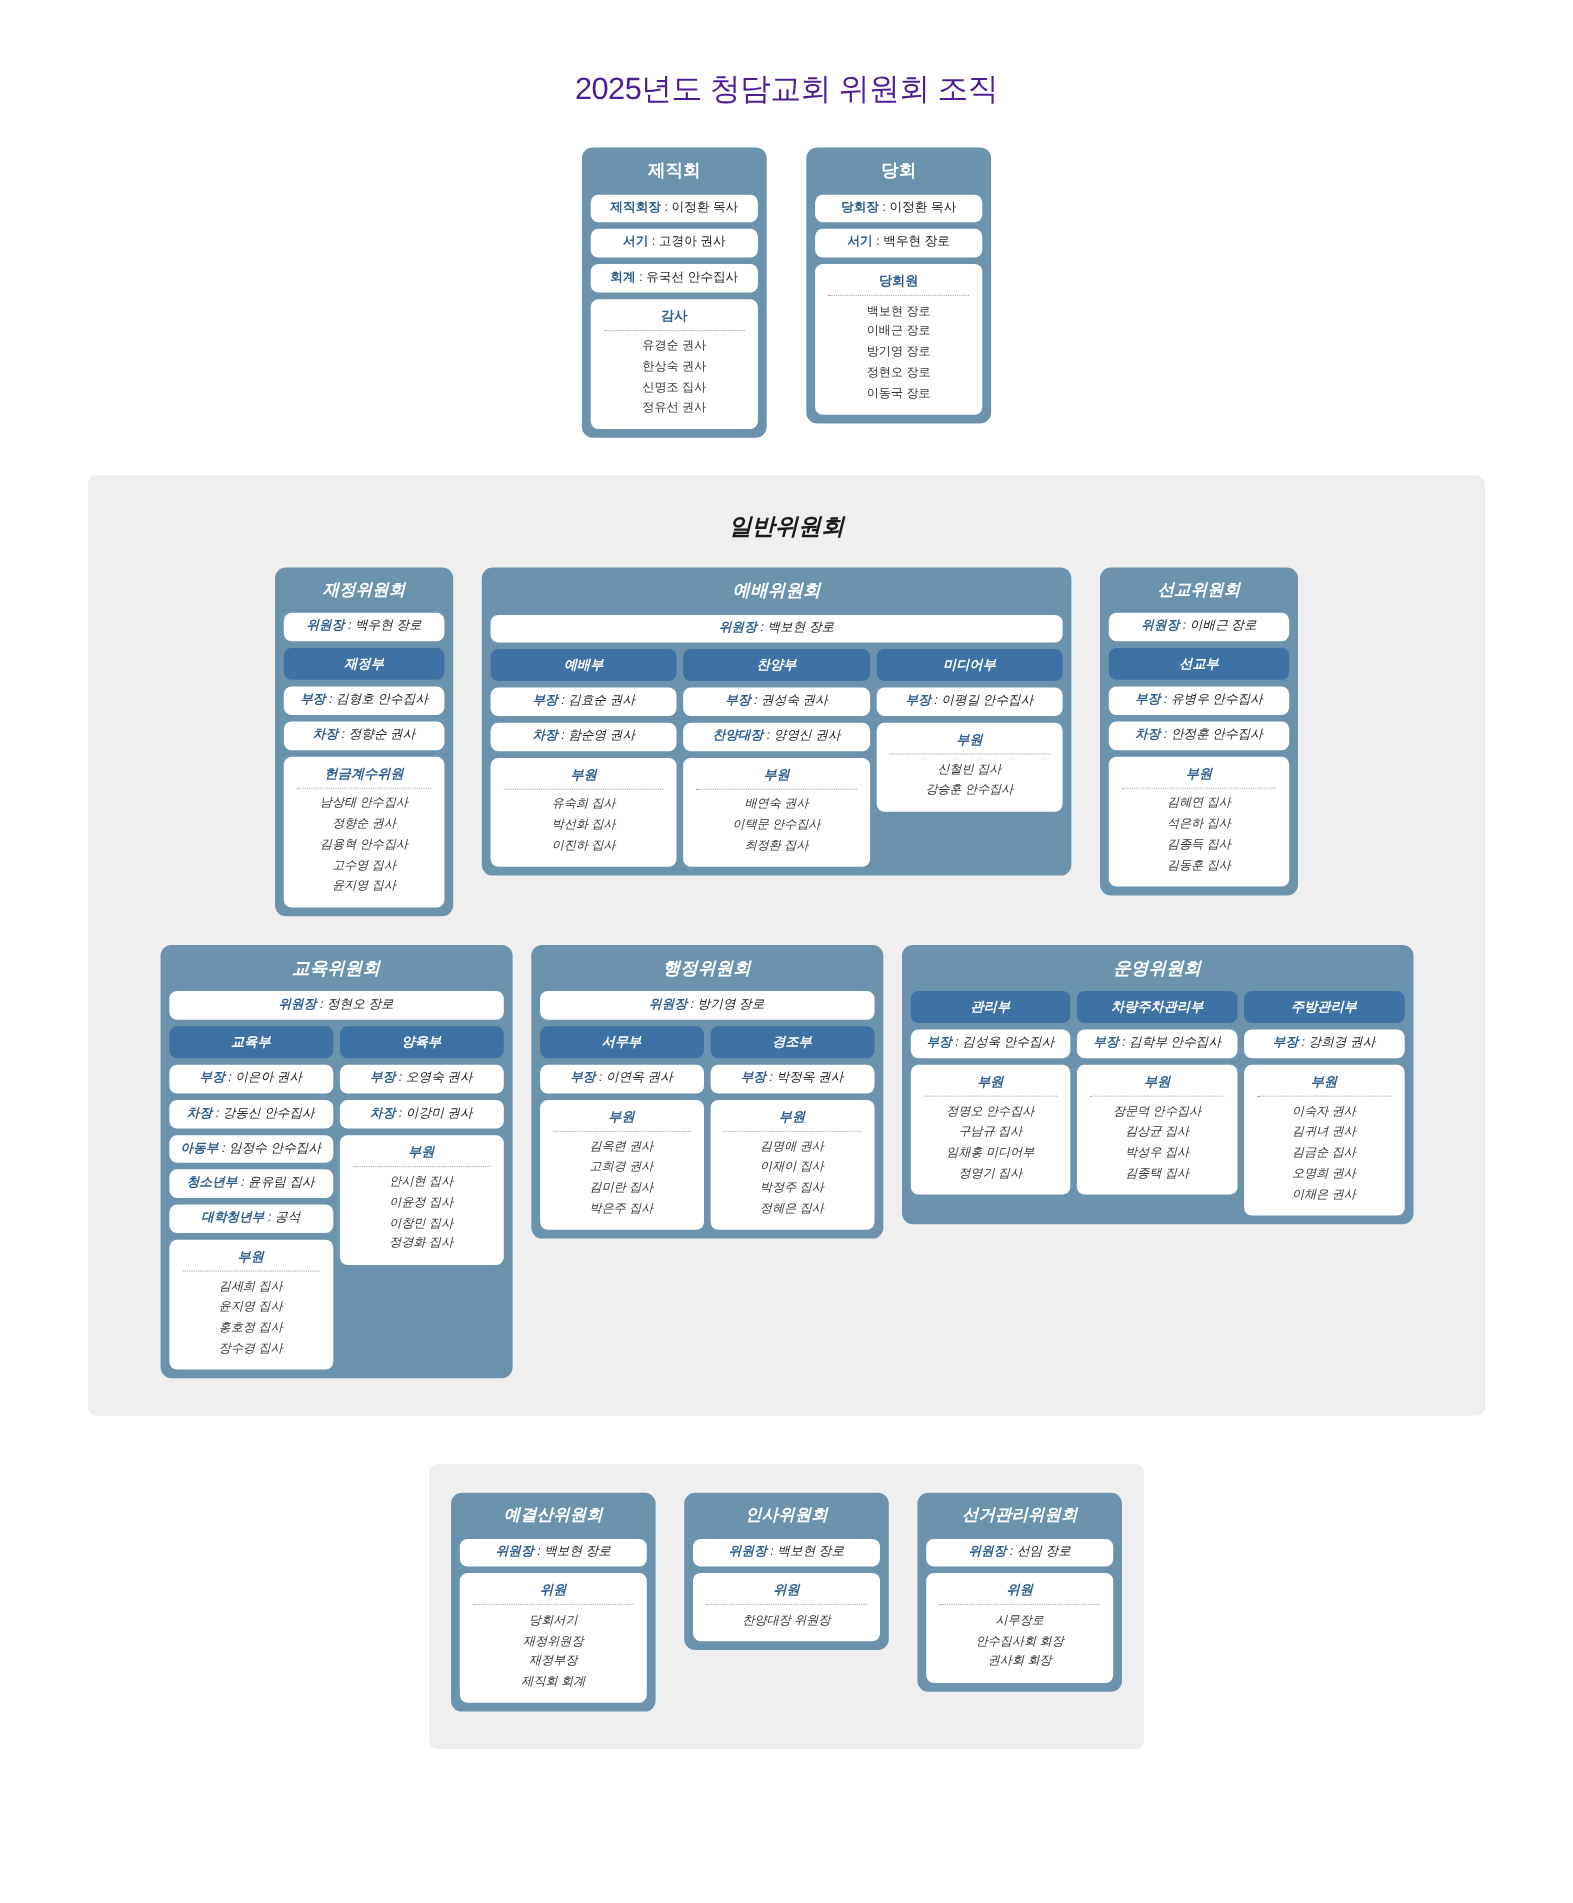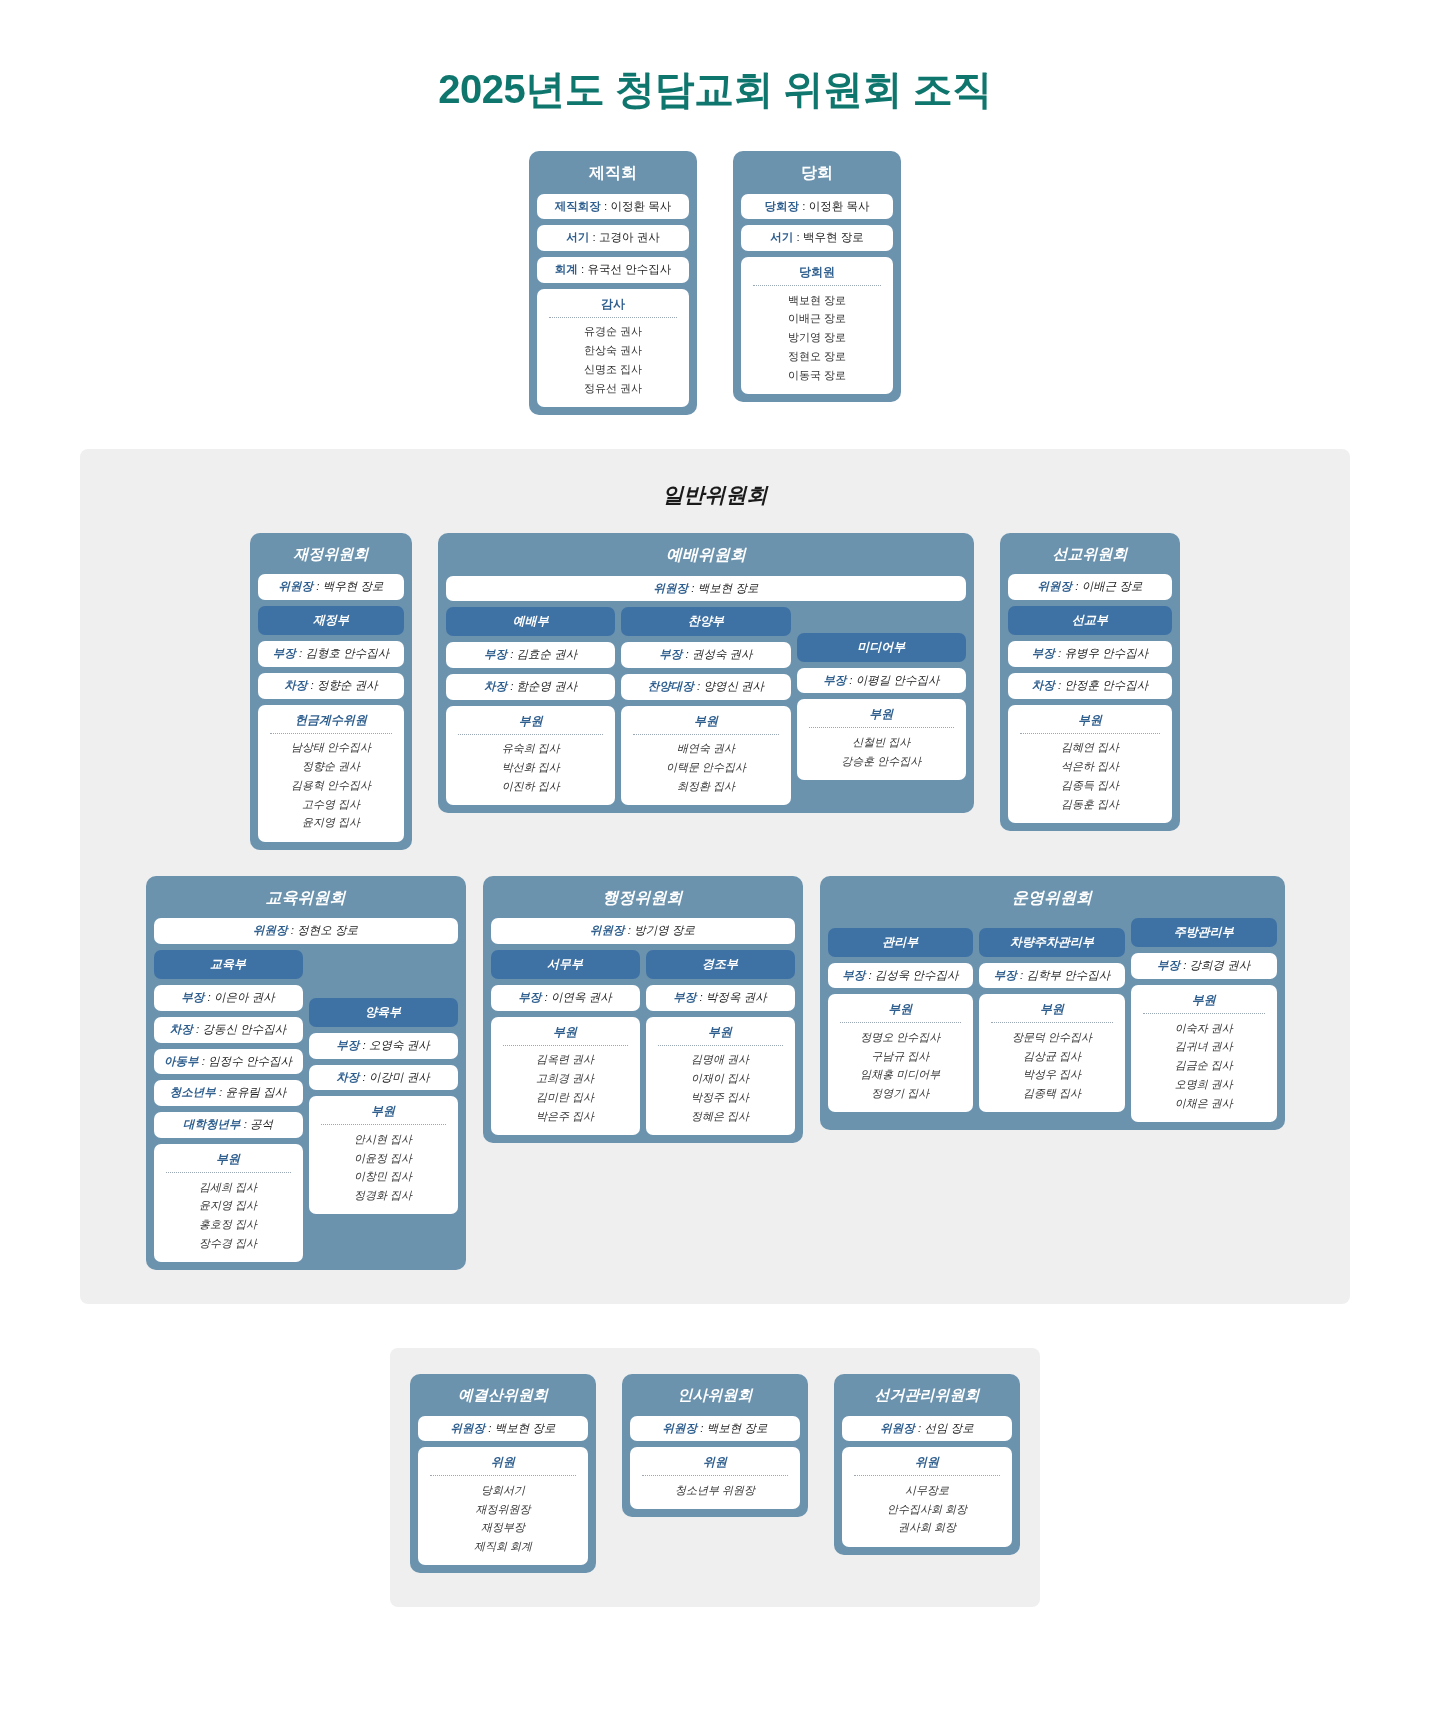--- a/index.html
+++ b/index.html
@@ -13,24 +13,24 @@
     width: 1430px;
     min-height: 1730px;
     font-family: "Liberation Sans", "DejaVu Sans", sans-serif;
     color: #222;
   }
 
   .page { width: 1430px; position: relative; padding-bottom: 40px; }
 
   .page-title {
     text-align: center;
-    font-size: 40px;
-    font-weight: bold;
+    font-size: 28px;
+    font-weight: normal;
     letter-spacing: -0.5px;
-    color: #0f766e;
+    color: #4c1d95;
     padding-top: 62px;
     margin: 0 0 34px 0;
   }
 
   
   .card {
     background: #6b93ae;
     border-radius: 10px;
     padding: 8px;
     display: flex;
@@ -132,21 +132,21 @@
     justify-content: center;
     align-items: flex-start;
     gap: 26px;
   }
   .cmt-row + .cmt-row { margin-top: 26px; gap: 17px; }
 
   
   .dept-cols {
     display: flex;
     gap: 6px;
-    align-items: center;
+    align-items: flex-start;
   }
   .dept-col {
     display: flex;
     flex-direction: column;
     gap: 6px;
     flex: 1 1 0;
     min-width: 0;
   }
 
   
@@ -501,21 +501,21 @@
       </div>
 
       <div class="card w-special" style="align-self:flex-start">
         <div class="card-title sm">인사위원회</div>
         <div class="row chair-full">
           <span class="k">위원장</span><span> : 백보현 장로</span>
         </div>
         <div class="list">
           <div class="list-head">위원</div>
           <div class="list-rule"></div>
-          <div class="list-item">청소년부 위원장</div>
+          <div class="list-item">찬양대장 위원장</div>
         </div>
       </div>
 
       <div class="card w-special" style="align-self:flex-start">
         <div class="card-title sm">선거관리위원회</div>
         <div class="row chair-full">
           <span class="k">위원장</span><span> : 선임 장로</span>
         </div>
         <div class="list">
           <div class="list-head">위원</div>

